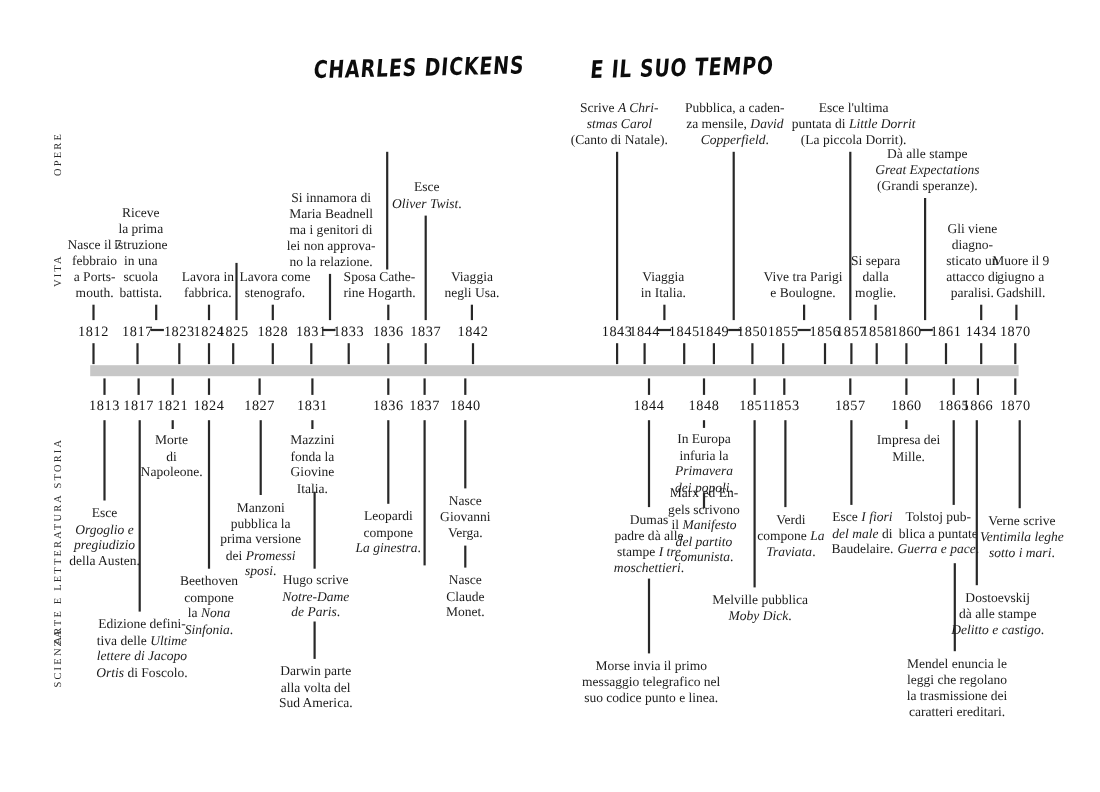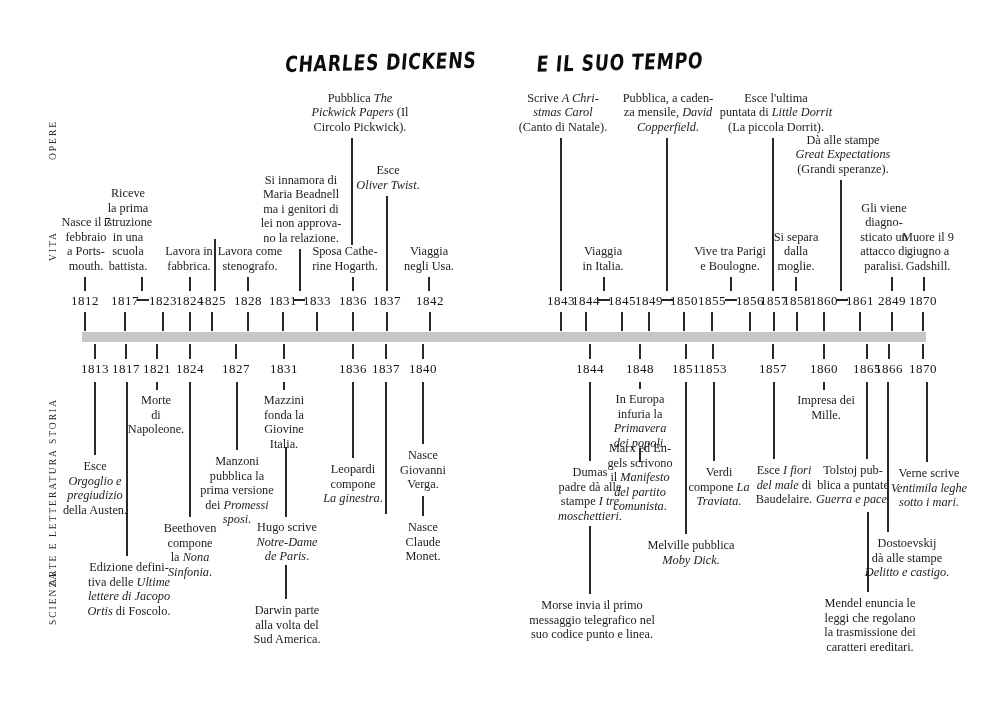--- a/index.html
+++ b/index.html
@@ -69,21 +69,21 @@
     <div class="year" style="left: 728px; top: 293px;">1856</div>
     <div class="vline" style="left: 749.25px; top: 312px; height: 19px;"></div>
     <div class="year" style="left: 752px; top: 293px;">1857</div>
     <div class="vline" style="left: 773.25px; top: 312px; height: 19px;"></div>
     <div class="year" style="left: 775px; top: 293px;">1858</div>
     <div class="vline" style="left: 796.25px; top: 312px; height: 19px;"></div>
     <div class="year" style="left: 802px; top: 293px;">1860</div>
     <div class="vline" style="left: 823.25px; top: 312px; height: 19px;"></div>
     <div class="year" style="left: 838px; top: 293px;">1861</div>
     <div class="vline" style="left: 859.25px; top: 312px; height: 19px;"></div>
-    <div class="year" style="left: 870px; top: 293px;">2849</div>
+    <div class="year" style="left: 870px; top: 293px;">1434</div>
     <div class="vline" style="left: 891.25px; top: 312px; height: 19px;"></div>
     <div class="year" style="left: 901px; top: 293px;">1870</div>
     <div class="vline" style="left: 922.25px; top: 312px; height: 19px;"></div>
     <div class="year" style="left: 73px; top: 361px;">1813</div>
     <div class="vline" style="left: 94.25px; top: 344px; height: 15px;"></div>
     <div class="year" style="left: 104px; top: 361px;">1817</div>
     <div class="vline" style="left: 125.25px; top: 344px; height: 15px;"></div>
     <div class="year" style="left: 135px; top: 361px;">1821</div>
     <div class="vline" style="left: 156.25px; top: 344px; height: 15px;"></div>
     <div class="year" style="left: 168px; top: 361px;">1824</div>
@@ -115,23 +115,20 @@
     <div class="year" style="left: 867px; top: 361px;">1866</div>
     <div class="vline" style="left: 888.25px; top: 344px; height: 15px;"></div>
     <div class="year" style="left: 901px; top: 361px;">1870</div>
     <div class="vline" style="left: 922.25px; top: 344px; height: 15px;"></div>
     <div class="hdash" style="left: 137px; top: 299px;"></div>
     <div class="hdash" style="left: 293px; top: 299px;"></div>
     <div class="hdash" style="left: 598px; top: 299px;"></div>
     <div class="hdash" style="left: 662px; top: 299px;"></div>
     <div class="hdash" style="left: 725px; top: 299px;"></div>
     <div class="hdash" style="left: 836px; top: 299px;"></div>
-    <div class="ev" style="left: 298px; width: 124px; bottom: 586px;">Pubblica <em>The
-Pickwick Papers</em> (Il
-Circolo Pickwick).</div>
     <div class="vline" style="left: 351.25px; top: 138px; height: 107px;"></div>
     <div class="ev" style="left: 343px; width: 90px; bottom: 528px;">Esce
 <em>Oliver Twist</em>.</div>
     <div class="vline" style="left: 386.25px; top: 196px; height: 95px;"></div>
     <div class="ev" style="left: 506px; width: 114px; bottom: 586px;">Scrive <em>A Chri-
 stmas Carol</em>
 (Canto di Natale).</div>
     <div class="vline" style="left: 560.25px; top: 138px; height: 153px;"></div>
     <div class="ev" style="left: 607px; width: 122px; bottom: 586px;">Pubblica, a caden-
 za mensile, <em>David

